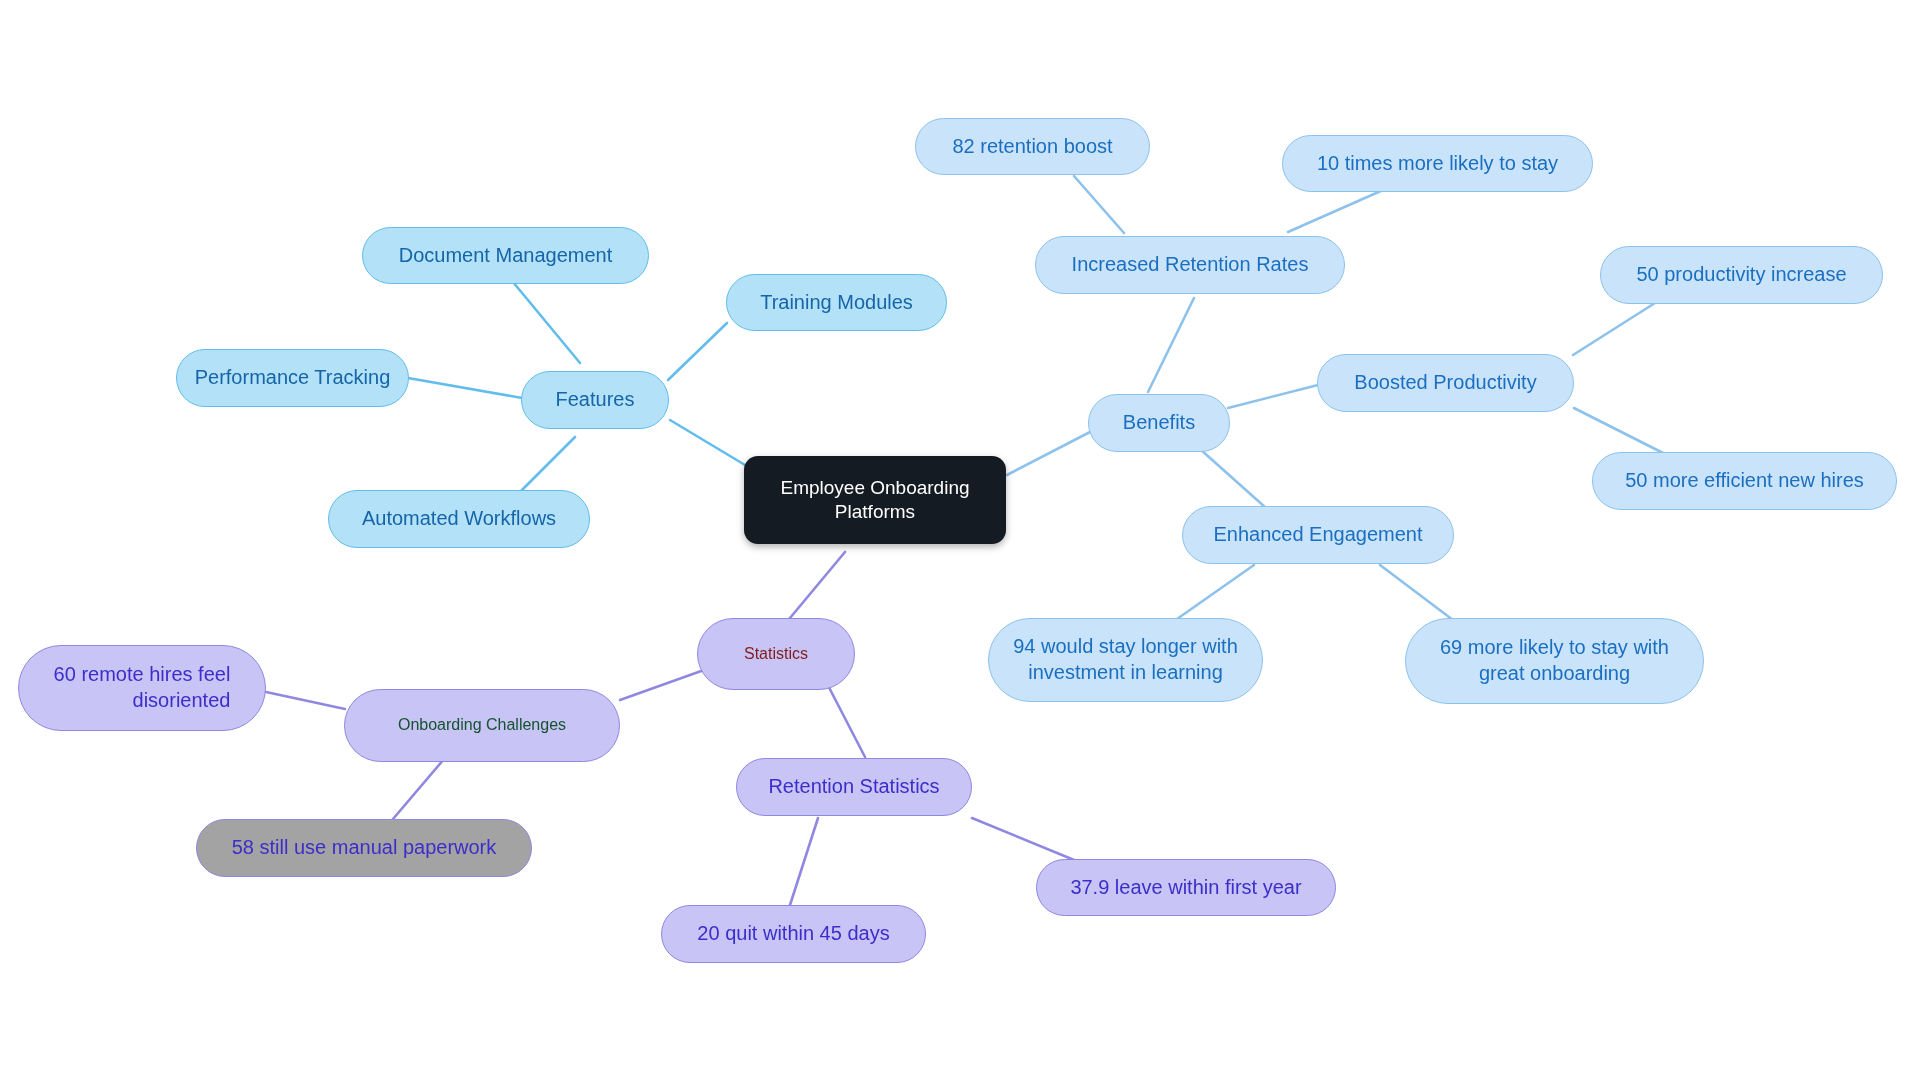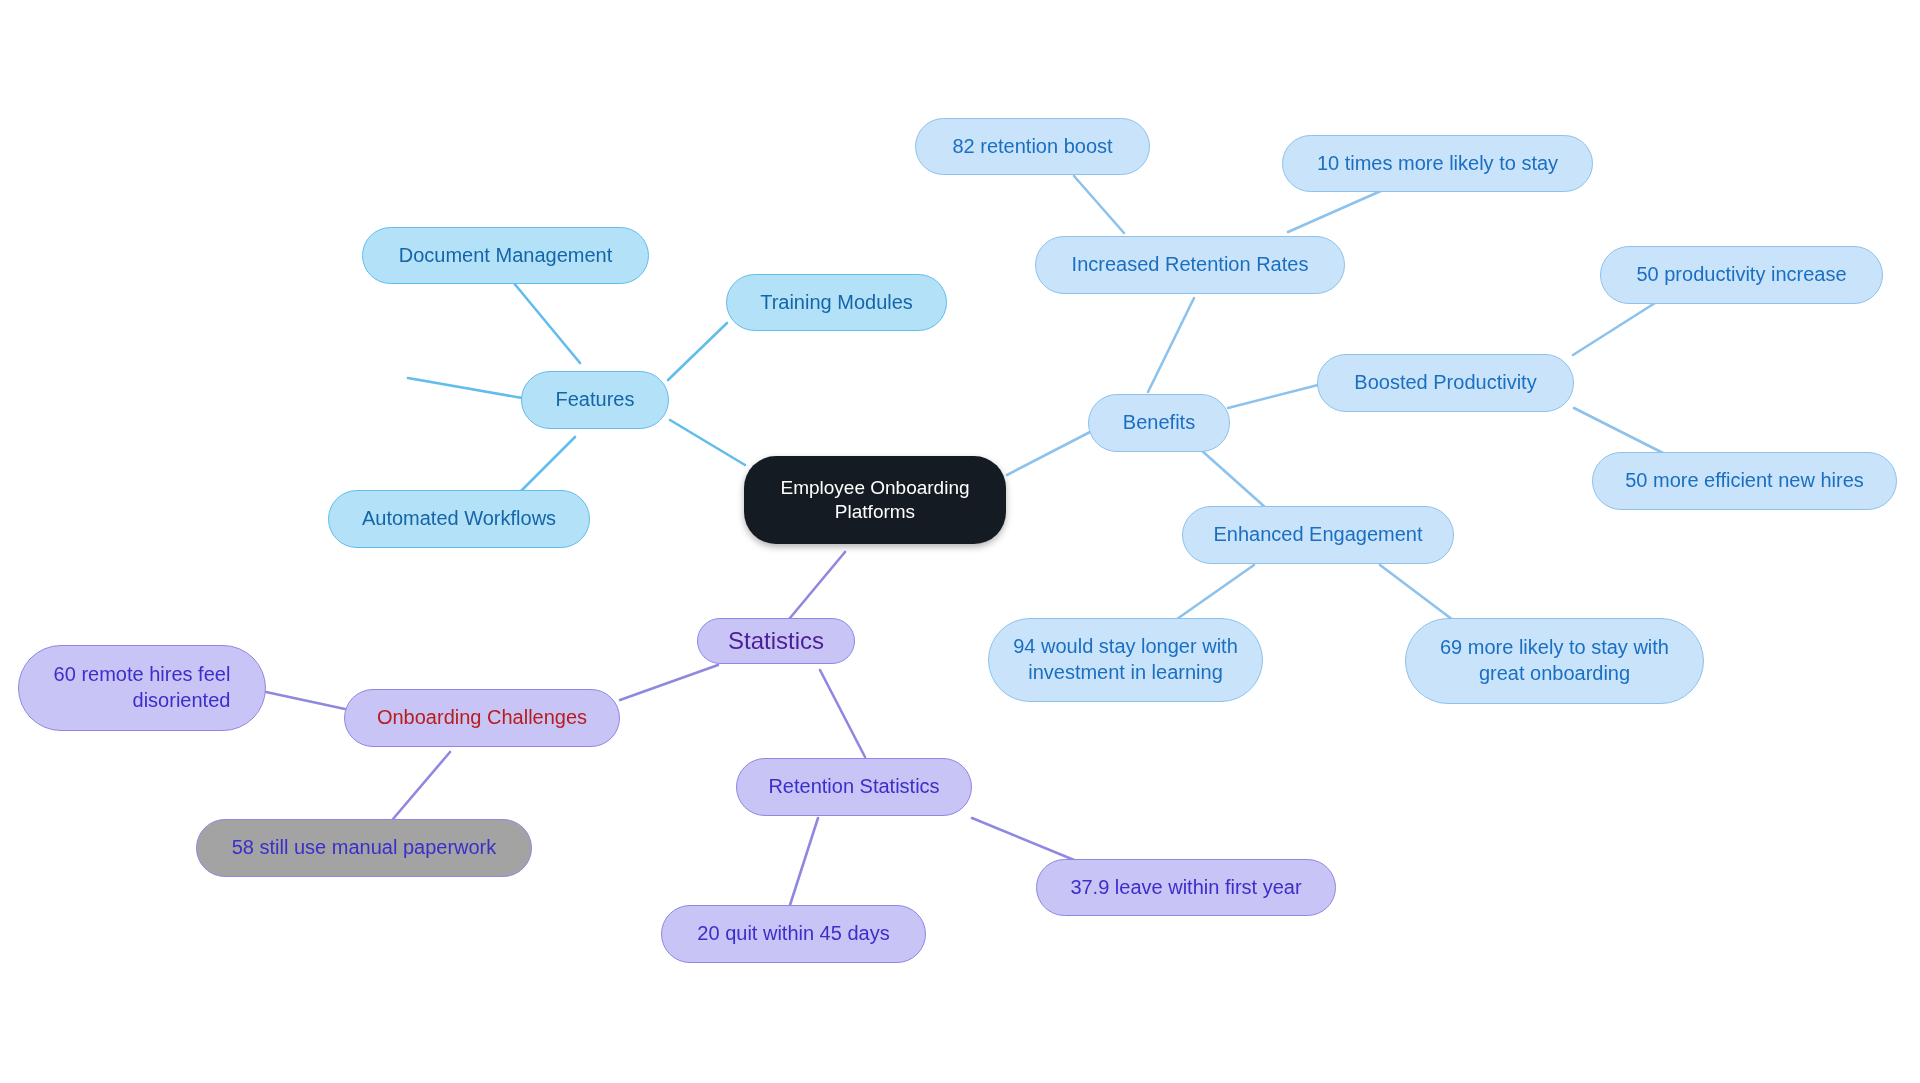--- a/index.html
+++ b/index.html
@@ -35,21 +35,21 @@
     justify-content: center;
     text-align: center;
     border-radius: 999px;
     border-style: solid;
     border-width: 1.5px;
     line-height: 1.28;
     padding: 0 14px;
     white-space: pre-line;
   }
   .node.root {
-    border-radius: 32px;
+    border-radius: 14px;
     border-width: 0;
     box-shadow: 0 3px 7px rgba(0,0,0,0.30);
   }
 </style>
 </head>
 <body>
 
 <div id="canvas">
 
   <svg id="edges" viewBox="0 0 1920 1083" xmlns="http://www.w3.org/2000/svg">
@@ -92,20 +92,22 @@
 
   <div class="node" style="left:521px; top:371px; width:148px; height:58px;
               background:#b3e1f8; border-color:#62bdec; color:#1565a8; font-size:20px;">Features</div>
 
   <div class="node" style="left:362px; top:227px; width:287px; height:57px;
               background:#b3e1f8; border-color:#62bdec; color:#1565a8; font-size:20px;">Document Management</div>
 
   <div class="node" style="left:726px; top:274px; width:221px; height:57px;
               background:#b3e1f8; border-color:#62bdec; color:#1565a8; font-size:20px;">Training Modules</div>
 
+  <div class="node" style="left:176px; top:349px; width:233px; height:58px;
+              background:#b3e1f8; border-color:#62bdec; color:#1565a8; font-size:20px;">Performance Tracking</div>
 
   <div class="node" style="left:328px; top:490px; width:262px; height:58px;
               background:#b3e1f8; border-color:#62bdec; color:#1565a8; font-size:20px;">Automated Workflows</div>
 
   <div class="node" style="left:1088px; top:394px; width:142px; height:58px;
               background:#c9e3fb; border-color:#8dc2ec; color:#1a6fc0; font-size:20px;">Benefits</div>
 
   <div class="node" style="left:1035px; top:236px; width:310px; height:58px;
               background:#c9e3fb; border-color:#8dc2ec; color:#1a6fc0; font-size:20px;">Increased Retention Rates</div>
 
@@ -128,25 +130,25 @@
               background:#c9e3fb; border-color:#8dc2ec; color:#1a6fc0; font-size:20px;">Enhanced Engagement</div>
 
   <div class="node" style="left:988px; top:618px; width:275px; height:84px;
               background:#c9e3fb; border-color:#8dc2ec; color:#1a6fc0; font-size:20px;">94 would stay longer with
 investment in learning</div>
 
   <div class="node" style="left:1405px; top:618px; width:299px; height:86px;
               background:#c9e3fb; border-color:#8dc2ec; color:#1a6fc0; font-size:20px;">69 more likely to stay with
 great onboarding</div>
 
-  <div class="node" style="left:697px; top:618px; width:158px; height:46px;
-              background:#c8c4f6; border-color:#8f88e0; color:#4c1d95; font-size:24px;">Statistics</div>
+  <div class="node" style="left:697px; top:618px; width:158px; height:72px;
+              background:#c8c4f6; border-color:#8f88e0; color:#7f1d1d; font-size:16px;">Statistics</div>
 
-  <div class="node" style="left:344px; top:689px; width:276px; height:58px;
-              background:#c8c4f6; border-color:#8f88e0; color:#b91c1c; font-size:20px;">Onboarding Challenges</div>
+  <div class="node" style="left:344px; top:689px; width:276px; height:73px;
+              background:#c8c4f6; border-color:#8f88e0; color:#14532d; font-size:16px;">Onboarding Challenges</div>
 
   <div class="node" style="left:18px; top:645px; width:248px; height:86px;
               background:#c8c4f6; border-color:#8f88e0; color:#3c2ec9; font-size:20px;text-align:right;">60 remote hires feel
 disoriented</div>
 
   <div class="node" style="left:196px; top:819px; width:336px; height:58px;
               background:#a3a3a3; border-color:#8f88e0; color:#3c2ec9; font-size:20px;">58 still use manual paperwork</div>
 
   <div class="node" style="left:736px; top:758px; width:236px; height:58px;
               background:#c8c4f6; border-color:#8f88e0; color:#3c2ec9; font-size:20px;">Retention Statistics</div>

